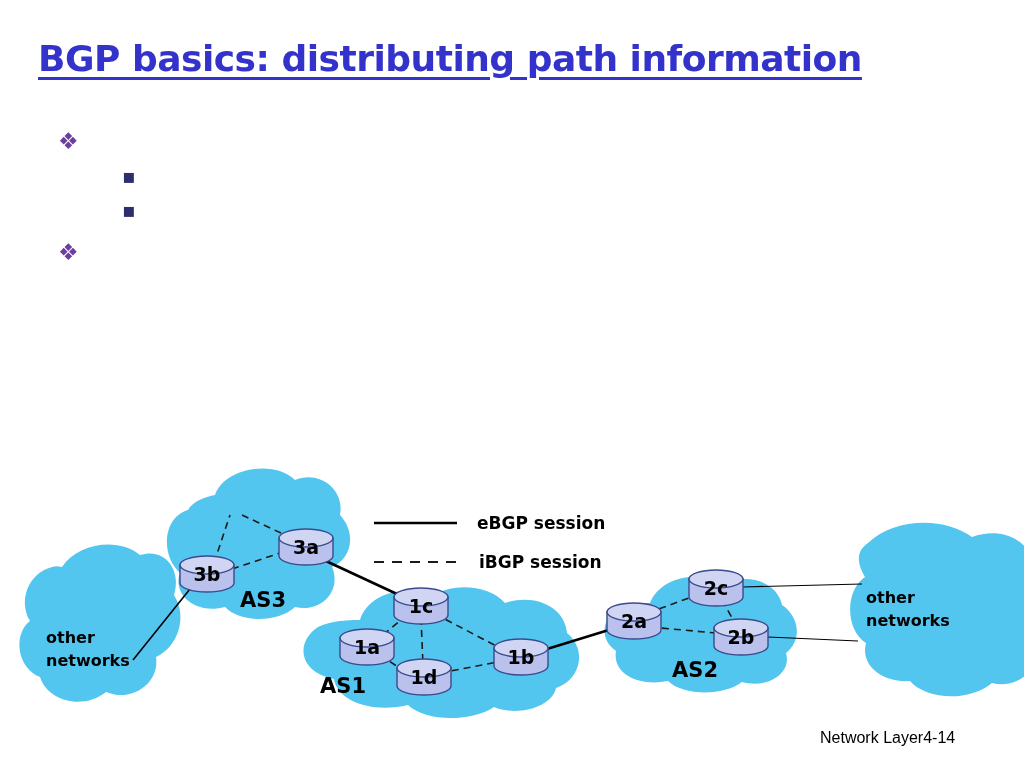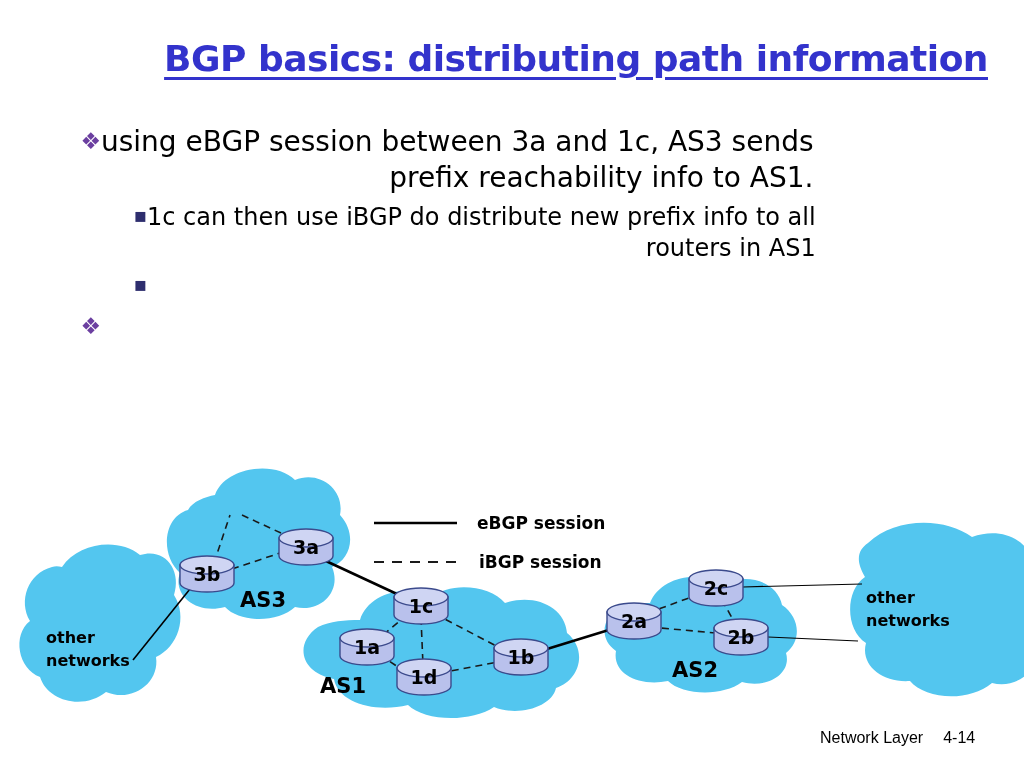--- a/index.html
+++ b/index.html
@@ -1,20 +1,20 @@
 <!DOCTYPE html>
 <html><head>
 <meta charset="utf-8">
 <style>
   html,body { margin:0; padding:0; }
   body {
     width:1024px; height:768px; position:relative; overflow:hidden;
     background:#ffffff; font-family:"DejaVu Sans", sans-serif;
   }
-  .slide { position:absolute; inset:0;text-align:right; }
+  .slide { position:absolute; inset:0; }
 
   .title {
     position:absolute; left:38px; top:38px; margin:0; width:950px;
     font-size:36px; font-weight:bold; color:#3333cc; letter-spacing:-0.5px;
     text-decoration:underline; text-decoration-thickness:3px; text-underline-offset:6px;
   }
 
   .content { position:absolute; left:58px; top:124px; width:910px; }
   .row { display:flex; align-items:flex-start; color:#000; }
   .row.l1 { font-size:28px; line-height:1.27; margin-top:12px; }
@@ -37,39 +37,35 @@
   .router-body, .router-top { stroke:#3b4a8c; stroke-width:1.4; }
   .router-label { font-weight:bold; font-size:19px; fill:#000; text-anchor:middle; }
   .as-label { font-weight:bold; font-size:21px; fill:#000; }
   .legend-label { font-weight:bold; font-size:17px; fill:#000; }
   .other-label { font-weight:bold; font-size:16px; fill:#000; }
 
   .footer {
     position:absolute; top:729px; left:820px; color:#000;
     font-family:"Liberation Sans", sans-serif; font-size:16px;
   }
-  .footer .pg { margin-left:20px; }
+  .footer .pg { }
 </style>
 </head>
 <body>
 
 <div class="slide">
 
   <h1 class="title">BGP basics: distributing path information</h1>
 
   <div class="content">
     <div class="row l1">
       <span class="glyph">❖</span>
-      <span class="btext">using eBGP session between 3a and 1c, AS3 sends
-prefix reachability info to AS1.</span>
     </div>
     <div class="row l2">
       <span class="glyph">▪</span>
-      <span class="btext">1c can then use iBGP do distribute new prefix info to all
-routers in AS1</span>
     </div>
     <div class="row l2">
       <span class="glyph">▪</span>
     </div>
     <div class="row l1">
       <span class="glyph">❖</span>
     </div>
   </div>
 
   <div class="diagram">

